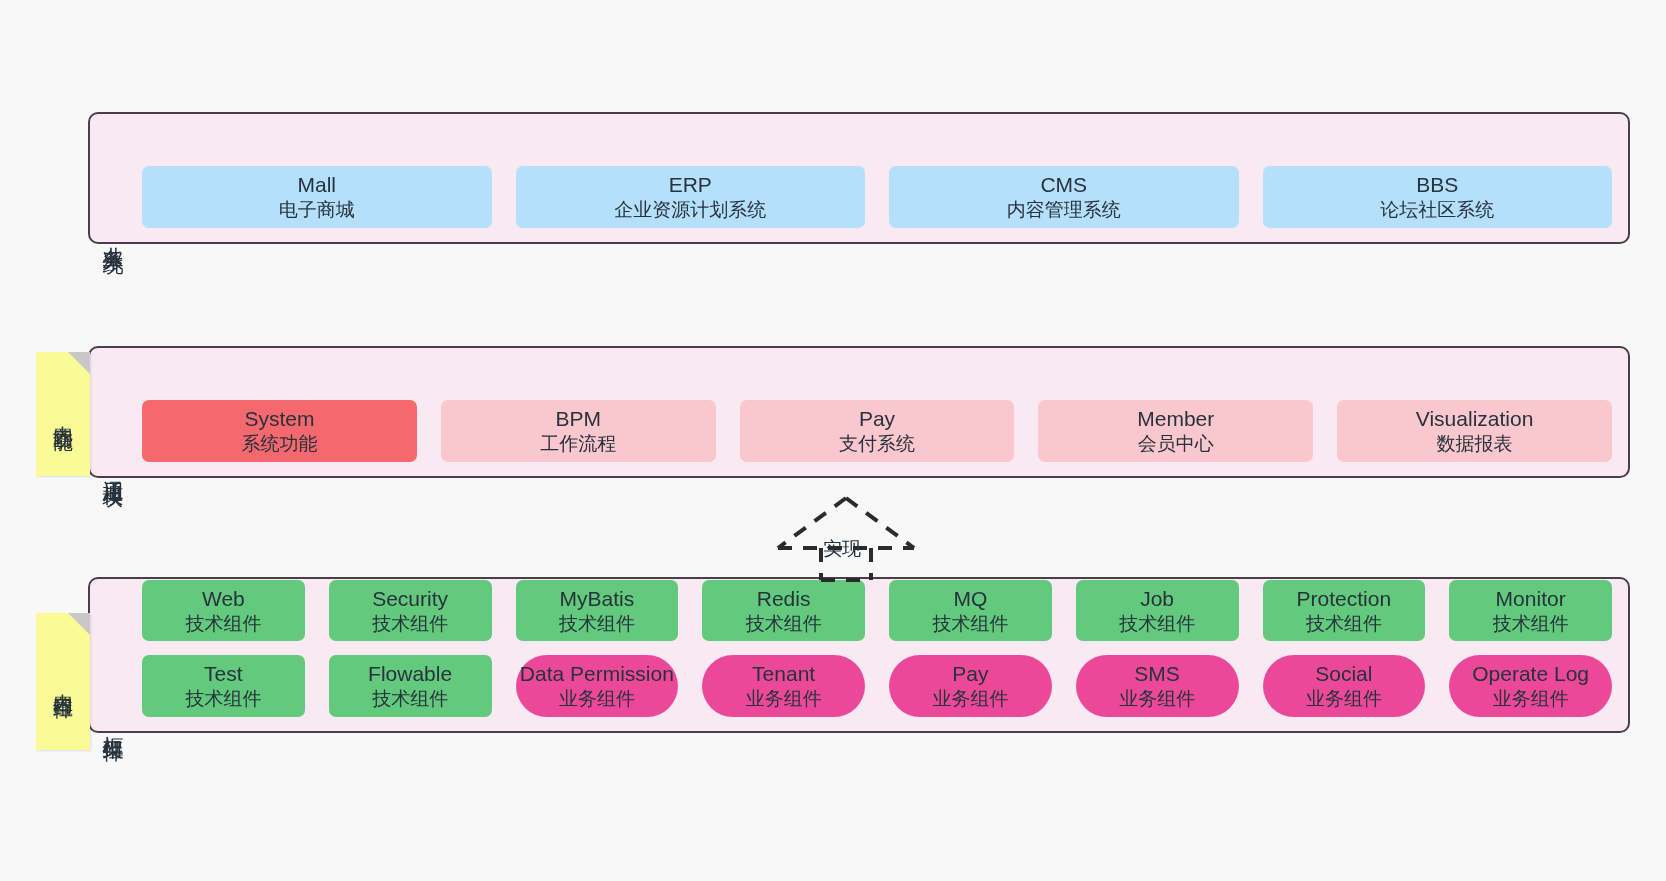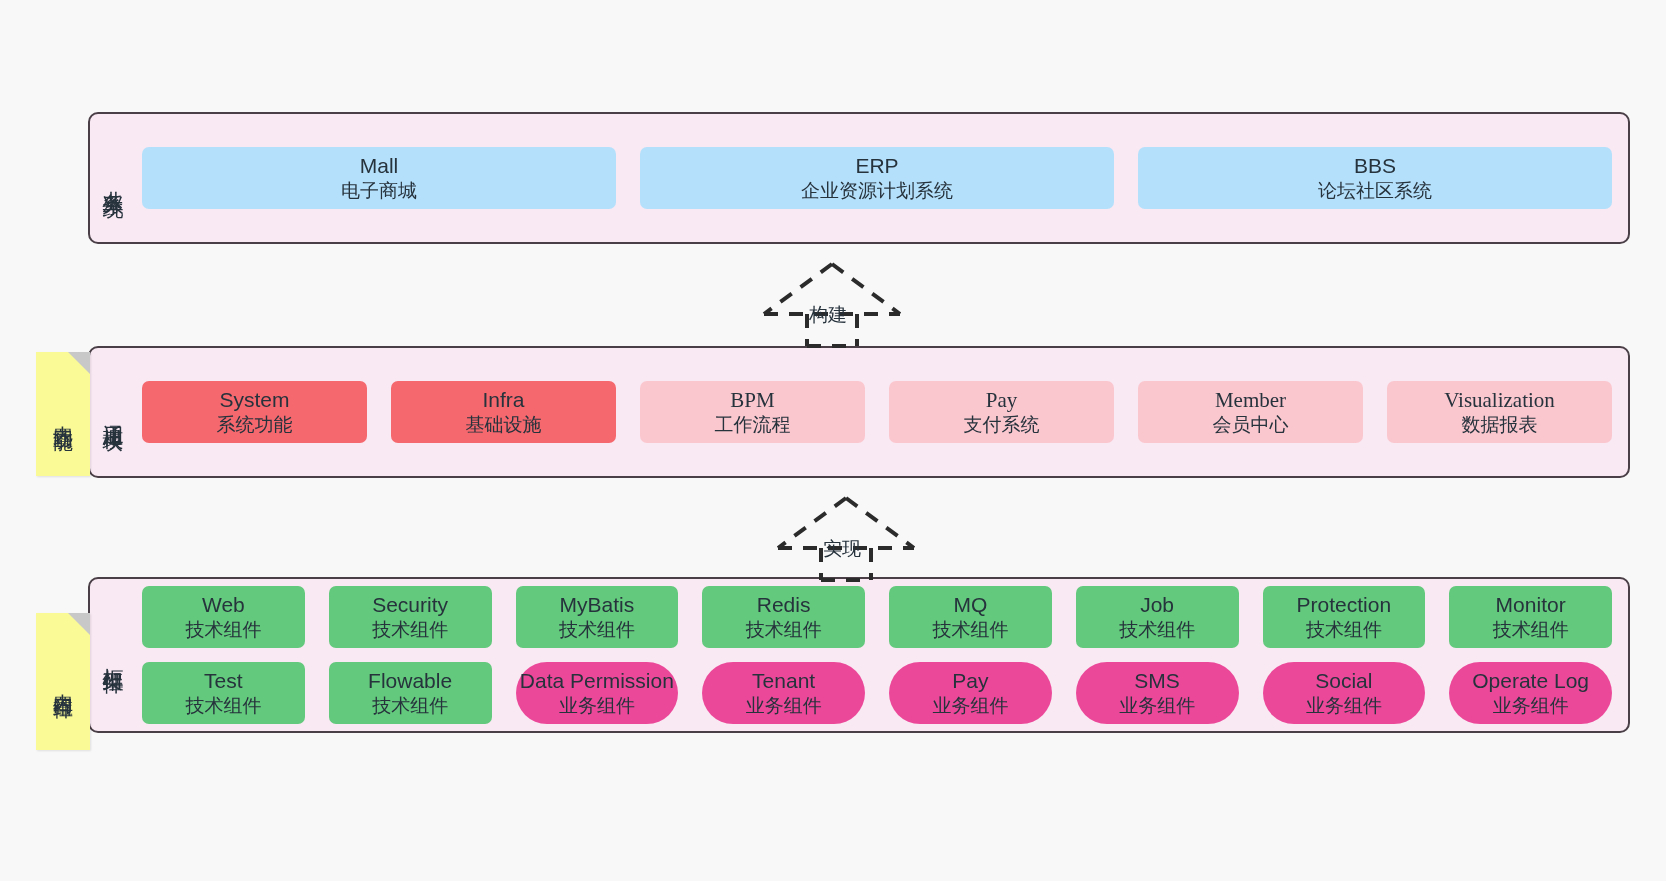--- a/index.html
+++ b/index.html
@@ -17,21 +17,21 @@
     background: #f8f8f8;
   }
 
   
   .layer {
     position: absolute;
     background: #f9e9f3;
     border: 2px solid #4a3f46;
     border-radius: 10px;
     display: flex;
-    align-items: center;
+    align-items: flex-end;
   }
   .layer-title {
     flex: 0 0 auto;
     width: 46px;
     display: flex;
     align-items: center;
     justify-content: center;
     font-size: 21px;
     color: #26323c;
     writing-mode: vertical-rl;
@@ -66,21 +66,21 @@
     justify-content: center;
     text-align: center;
     line-height: 1.24;
     color: #26323c;
     padding: 6px 4px;
   }
   .node .n-title { font-size: 21px; }
   .node .n-sub   { font-size: 19px; }
   .node.blue        { background: #b5e0fb; }
   .node.red         { background: #f4686e; }
-  .node.pink        { background: #fbc7cf; font-family: Liberation Serif, serif; }
+  .node.pink        { background: #fbc7cf; }
   .node.green       { background: #63c97c; }
   .node.lightgreen  { background: #ec4899; border-radius: 31px; }
 
   
   .sticky {
     position: absolute;
     width: 54px;
     background: #fafa96;
     display: flex;
     align-items: center;
@@ -126,54 +126,43 @@
       <div class="row">
         <div class="node blue">
           <span class="n-title">Mall</span>
           <span class="n-sub">电子商城</span>
         </div>
         <div class="node blue">
           <span class="n-title">ERP</span>
           <span class="n-sub">企业资源计划系统</span>
         </div>
         <div class="node blue">
+          <span class="n-title">CMS</span>
+          <span class="n-sub">内容管理系统</span>
+        </div>
+        <div class="node blue">
           <span class="n-title">BBS</span>
           <span class="n-sub">论坛社区系统</span>
         </div>
       </div>
     </div>
   </div>
 
-  <div class="connector" id="conn-build" style="left:752px; top:256px;">
-    <svg width="160" height="92" viewBox="0 0 160 92">
-      <path d="M80 8 L148 58" stroke="#2b2b2b" stroke-width="4" fill="none" stroke-dasharray="14 11" stroke-linecap="butt"></path>
-      <path d="M80 8 L12 58" stroke="#2b2b2b" stroke-width="4" fill="none" stroke-dasharray="14 11" stroke-linecap="butt"></path>
-      <path d="M12 58 L148 58" stroke="#2b2b2b" stroke-width="4" fill="none" stroke-dasharray="14 11" stroke-linecap="butt"></path>
-      <path d="M55 58 L55 90" stroke="#2b2b2b" stroke-width="4" fill="none" stroke-dasharray="14 11" stroke-linecap="butt"></path>
-      <path d="M105 58 L105 90" stroke="#2b2b2b" stroke-width="4" fill="none" stroke-dasharray="14 11" stroke-linecap="butt"></path>
-      <path d="M55 90 L105 90" stroke="#2b2b2b" stroke-width="4" fill="none" stroke-dasharray="14 11" stroke-linecap="butt"></path>
-    </svg>
-    <span class="clabel" style="left:57px; top:46px;">构建</span>
-  </div>
 
   <div class="sticky" id="sticky-common" style="left:36px; top:352px; height:124px;">
     <span>内置功能</span>
   </div>
 
   <div class="layer" id="layer-common" style="left:88px; top:346px; width:1542px; height:132px;">
     <div class="layer-title">通用模块</div>
     <div class="layer-body">
       <div class="row">
         <div class="node red">
           <span class="n-title">System</span>
           <span class="n-sub">系统功能</span>
-        </div>
-        <div class="node red">
-          <span class="n-title">Infra</span>
-          <span class="n-sub">基础设施</span>
         </div>
         <div class="node pink">
           <span class="n-title">BPM</span>
           <span class="n-sub">工作流程</span>
         </div>
         <div class="node pink">
           <span class="n-title">Pay</span>
           <span class="n-sub">支付系统</span>
         </div>
         <div class="node pink">

